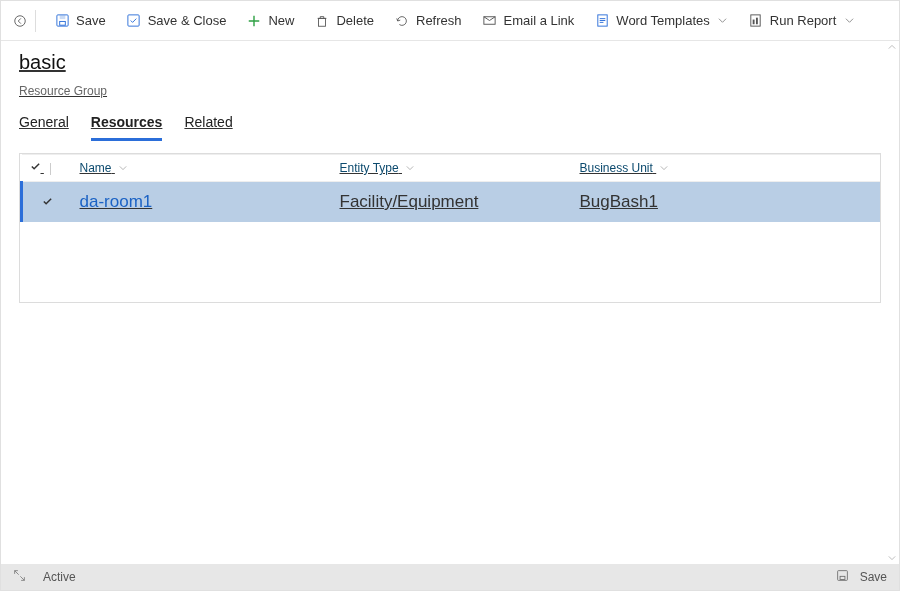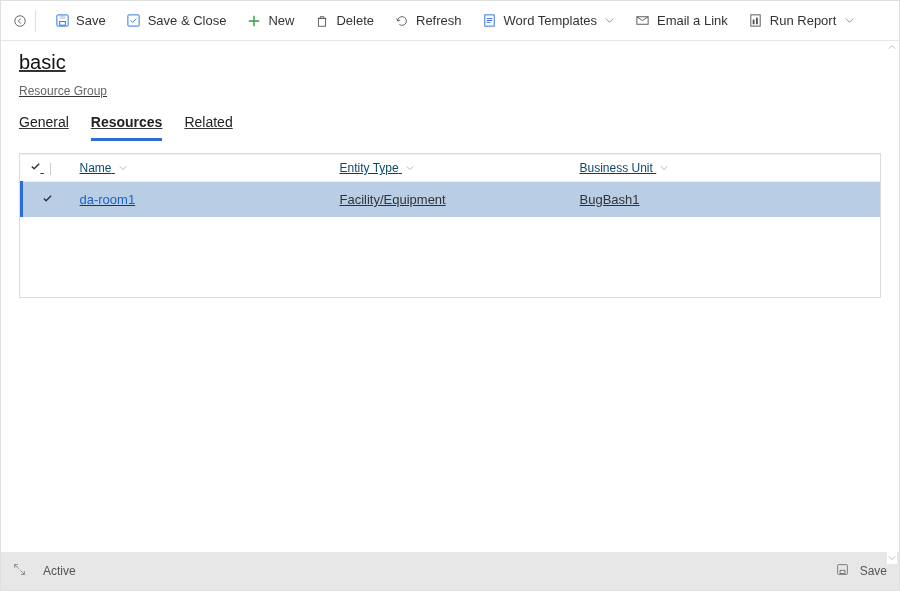--- a/index.html
+++ b/index.html
@@ -15,31 +15,31 @@
   .header .sub { font-size:12px; color:#666; margin-top:10px; }
   .tabs { display:flex; gap:22px; padding:8px 18px 0 18px; font-size:14px;text-align:center; }
   .tab { padding:4px 0 8px 0; cursor:pointer; color:#222; }
   .tab.active { font-weight:600; border-bottom:3px solid #2b6ed9; }
   .panel { margin:12px 18px 0 18px; border:1px solid #dcdcdc; position:relative; padding:0; }
   .panel-top { display:flex; justify-content:flex-end; align-items:center; padding:8px 10px; gap:16px; }
   .pbtn { display:flex; align-items:center; gap:8px; color:#333; cursor:pointer; }
   .dots { color:#666; font-size:18px; line-height:1; cursor:pointer; }
   .grid { width:100%; border-collapse:collapse; }
   .grid thead th { text-align:left; font-weight:400; color:#0c4a6e; font-size:12px; padding:6px 8px; border-top:1px solid #eee; border-bottom:1px solid #eee; }
-  .grid tbody td { padding:10px 8px; font-size:13px; }
+  .grid tbody td { padding:10px 8px; font-size:17px; }
   .grid tbody tr.selected { background:#b9cee5; }
   .grid tbody tr.selected td:first-child { border-left:3px solid #2b6ed9; }
   .linkcell { color:#1b62c4; }
   .colchk { width:40px; text-align:center; }
   .hdrchev { display:inline-flex; width:10px; height:10px; margin-left:4px; opacity:.6; }
   .panel-space { height:80px; }
   .content-area { flex:1; position:relative; overflow:hidden;text-decoration:underline; }
   .vscroll { position:absolute; top:40px; bottom:26px; right:2px; width:10px; display:flex; flex-direction:column; justify-content:space-between; align-items:center; background:#fff; }
   .vscroll .arrow { width:10px; height:12px; display:flex; align-items:center; justify-content:center; opacity:.6; cursor:pointer; }
-  .statusbar { height:38px; background:#e7e7e7; display:flex; align-items:center; justify-content:space-between; padding:0 12px; font-size:12px; color:#555; }
+  .statusbar { height:26px; background:#e7e7e7; display:flex; align-items:center; justify-content:space-between; padding:0 12px; font-size:12px; color:#555; }
   .sb-left { display:flex; align-items:center; gap:14px; }
   .sb-right { display:flex; align-items:center; gap:8px; cursor:pointer; }
   .ico16 { width:16px; height:16px; display:inline-block; }
   .check { color:#333; }
 </style>
 </head>
 <body>
 
 <div class="app">
 
@@ -97,40 +97,40 @@
         <svg viewBox="0 0 16 16" width="14" height="14">
             <path d="M3 8a5 5 0 1 1 2 4M3 8l-1-3M3 8l3-1" fill="none" stroke="#555"></path>
           </svg>
       </span>
       <span>Refresh</span>
     </div>
 
     <div class="tb-btn">
       <span class="ico">
         <svg viewBox="0 0 16 16" width="15" height="15">
+            <rect x="2" y="4" width="12" height="8" fill="none" stroke="#555"></rect>
+            <path d="M2 4l6 4 6-4" fill="none" stroke="#555"></path>
+          </svg>
+      </span>
+      <span>Email a Link</span>
+    </div>
+
+    <div class="tb-btn">
+      <span class="ico">
+        <svg viewBox="0 0 16 16" width="15" height="15">
             <rect x="3" y="2" width="10" height="12" fill="none" stroke="#2b6ed9"></rect>
             <path d="M5 6h6M5 8h6M5 10h4" stroke="#2b6ed9"></path>
           </svg>
       </span>
       <span>Word Templates</span>
       <span class="chev">
         <svg viewBox="0 0 10 10" width="9" height="9">
             <path d="M1 3l4 4 4-4" fill="none" stroke="#555"></path>
           </svg>
       </span>
-    </div>
-
-    <div class="tb-btn">
-      <span class="ico">
-        <svg viewBox="0 0 16 16" width="15" height="15">
-            <rect x="2" y="4" width="12" height="8" fill="none" stroke="#555"></rect>
-            <path d="M2 4l6 4 6-4" fill="none" stroke="#555"></path>
-          </svg>
-      </span>
-      <span>Email a Link</span>
     </div>
 
     <div class="tb-btn">
       <span class="ico">
         <svg viewBox="0 0 16 16" width="15" height="15">
             <rect x="3" y="2" width="10" height="12" fill="none" stroke="#555"></rect>
             <rect x="5" y="7" width="2" height="5" fill="#555"></rect>
             <rect x="8.5" y="5" width="2" height="7" fill="#555"></rect>
           </svg>
       </span>

